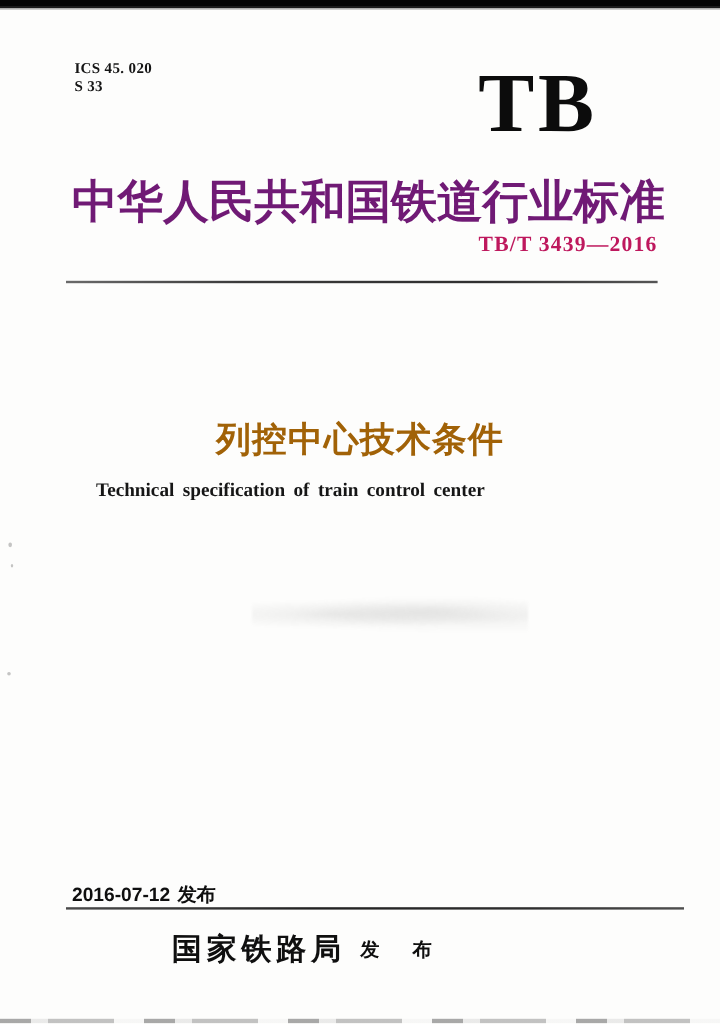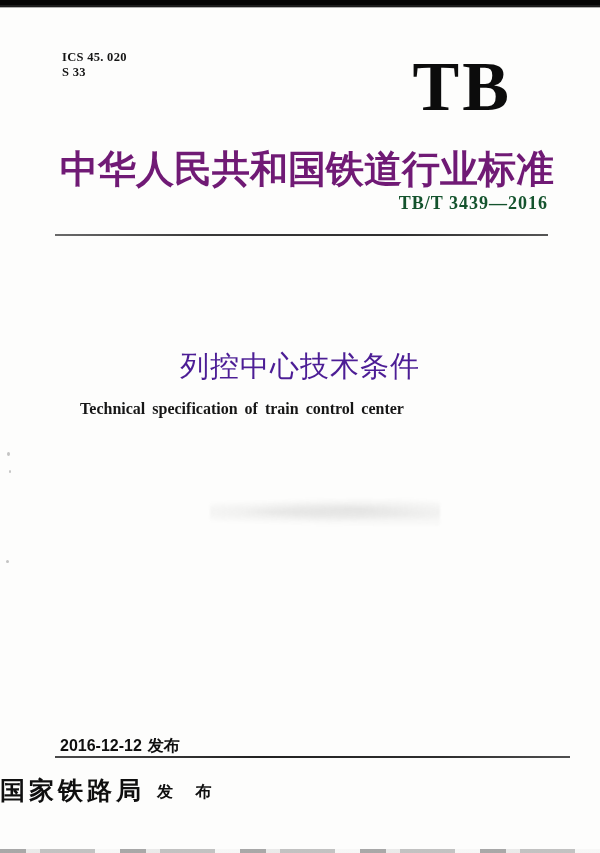--- a/index.html
+++ b/index.html
@@ -38,21 +38,21 @@
     left: 62px;
     top: 50px;
     font-family: "Liberation Serif", serif;
     font-weight: bold;
     font-size: 12.5px;
     line-height: 15px;
     letter-spacing: 0.3px;
   }
   .tb-logo {
     position: absolute;
-    right: 88px;
+    right: 102px;
     top: 52px;
     font-family: "Liberation Serif", serif;
     font-weight: bold;
     font-size: 70px;
     line-height: 70px;
     letter-spacing: 3px;
     color: #0c0c0c;
   }
   .category-title {
     position: absolute;
@@ -68,41 +68,41 @@
     color: #701a75;
   }
   .standard-number {
     position: absolute;
     right: 52px;
     top: 193px;
     font-family: "Liberation Serif", serif;
     font-weight: bold;
     font-size: 18px;
     letter-spacing: 1px;
-    color: #14532d;
+    color: #be185d;
   }
   .rule-top {
     position: absolute;
     left: 55px;
     top: 234px;
     width: 493px;
     height: 2px;
     background: linear-gradient(to right, #6a6a6a, #3a3a3a 30%, #303030 70%, #555);
   }
   .doc-title-zh {
     position: absolute;
     left: 0;
     width: 600px;
     top: 347px;
     text-align: center;
     font-family: "Liberation Sans", sans-serif;
-    font-weight: normal;
+    font-weight: bold;
     font-size: 29px;
     letter-spacing: 1px;
-    color: #4c1d95;
+    color: #a16207;
   }
   .doc-title-en {
     position: absolute;
     left: 0;
     width: 484px;
     top: 400px;
     text-align: center;
     font-family: "Liberation Serif", serif;
     font-weight: bold;
     font-size: 16px;
@@ -148,23 +148,23 @@
     top: 756px;
     width: 515px;
     height: 2px;
     background: linear-gradient(to right, #4a4a4a, #222 40%, #2e2e2e 75%, #4f4f4f);
   }
   .publisher-row {
     position: absolute;
     left: 0;
     width: 512px;
     top: 774px;
-    text-align: left;
+    text-align: center;
     color: #0f0f0f;
-    font-family: Liberation Sans, sans-serif;
+    font-family: Liberation Mono, monospace;
     font-weight: bold;
   }
   .publisher-name {
     font-size: 25px;
     letter-spacing: 4px;
   }
   .publish-action {
     font-size: 16px;
     letter-spacing: 9px;
     margin-left: 12px;
@@ -195,21 +195,21 @@
 
   <div class="doc-title-en">Technical specification of train control center</div>
 
   <div class="scan-smudge"></div>
   <div class="edge-speck speck-a"></div>
   <div class="edge-speck speck-b"></div>
   <div class="edge-speck speck-c"></div>
 
   <div class="dates-row">
     <div>
-      <span>2016-12-12</span><span class="date-label">发布</span>
+      <span>2016-07-12</span><span class="date-label">发布</span>
     </div>
   </div>
 
   <div class="rule-bottom"></div>
 
   <div class="publisher-row">
     <span class="publisher-name">国家铁路局</span><span class="publish-action">发 布</span>
   </div>
 
   <div class="scan-band-bottom"></div>

